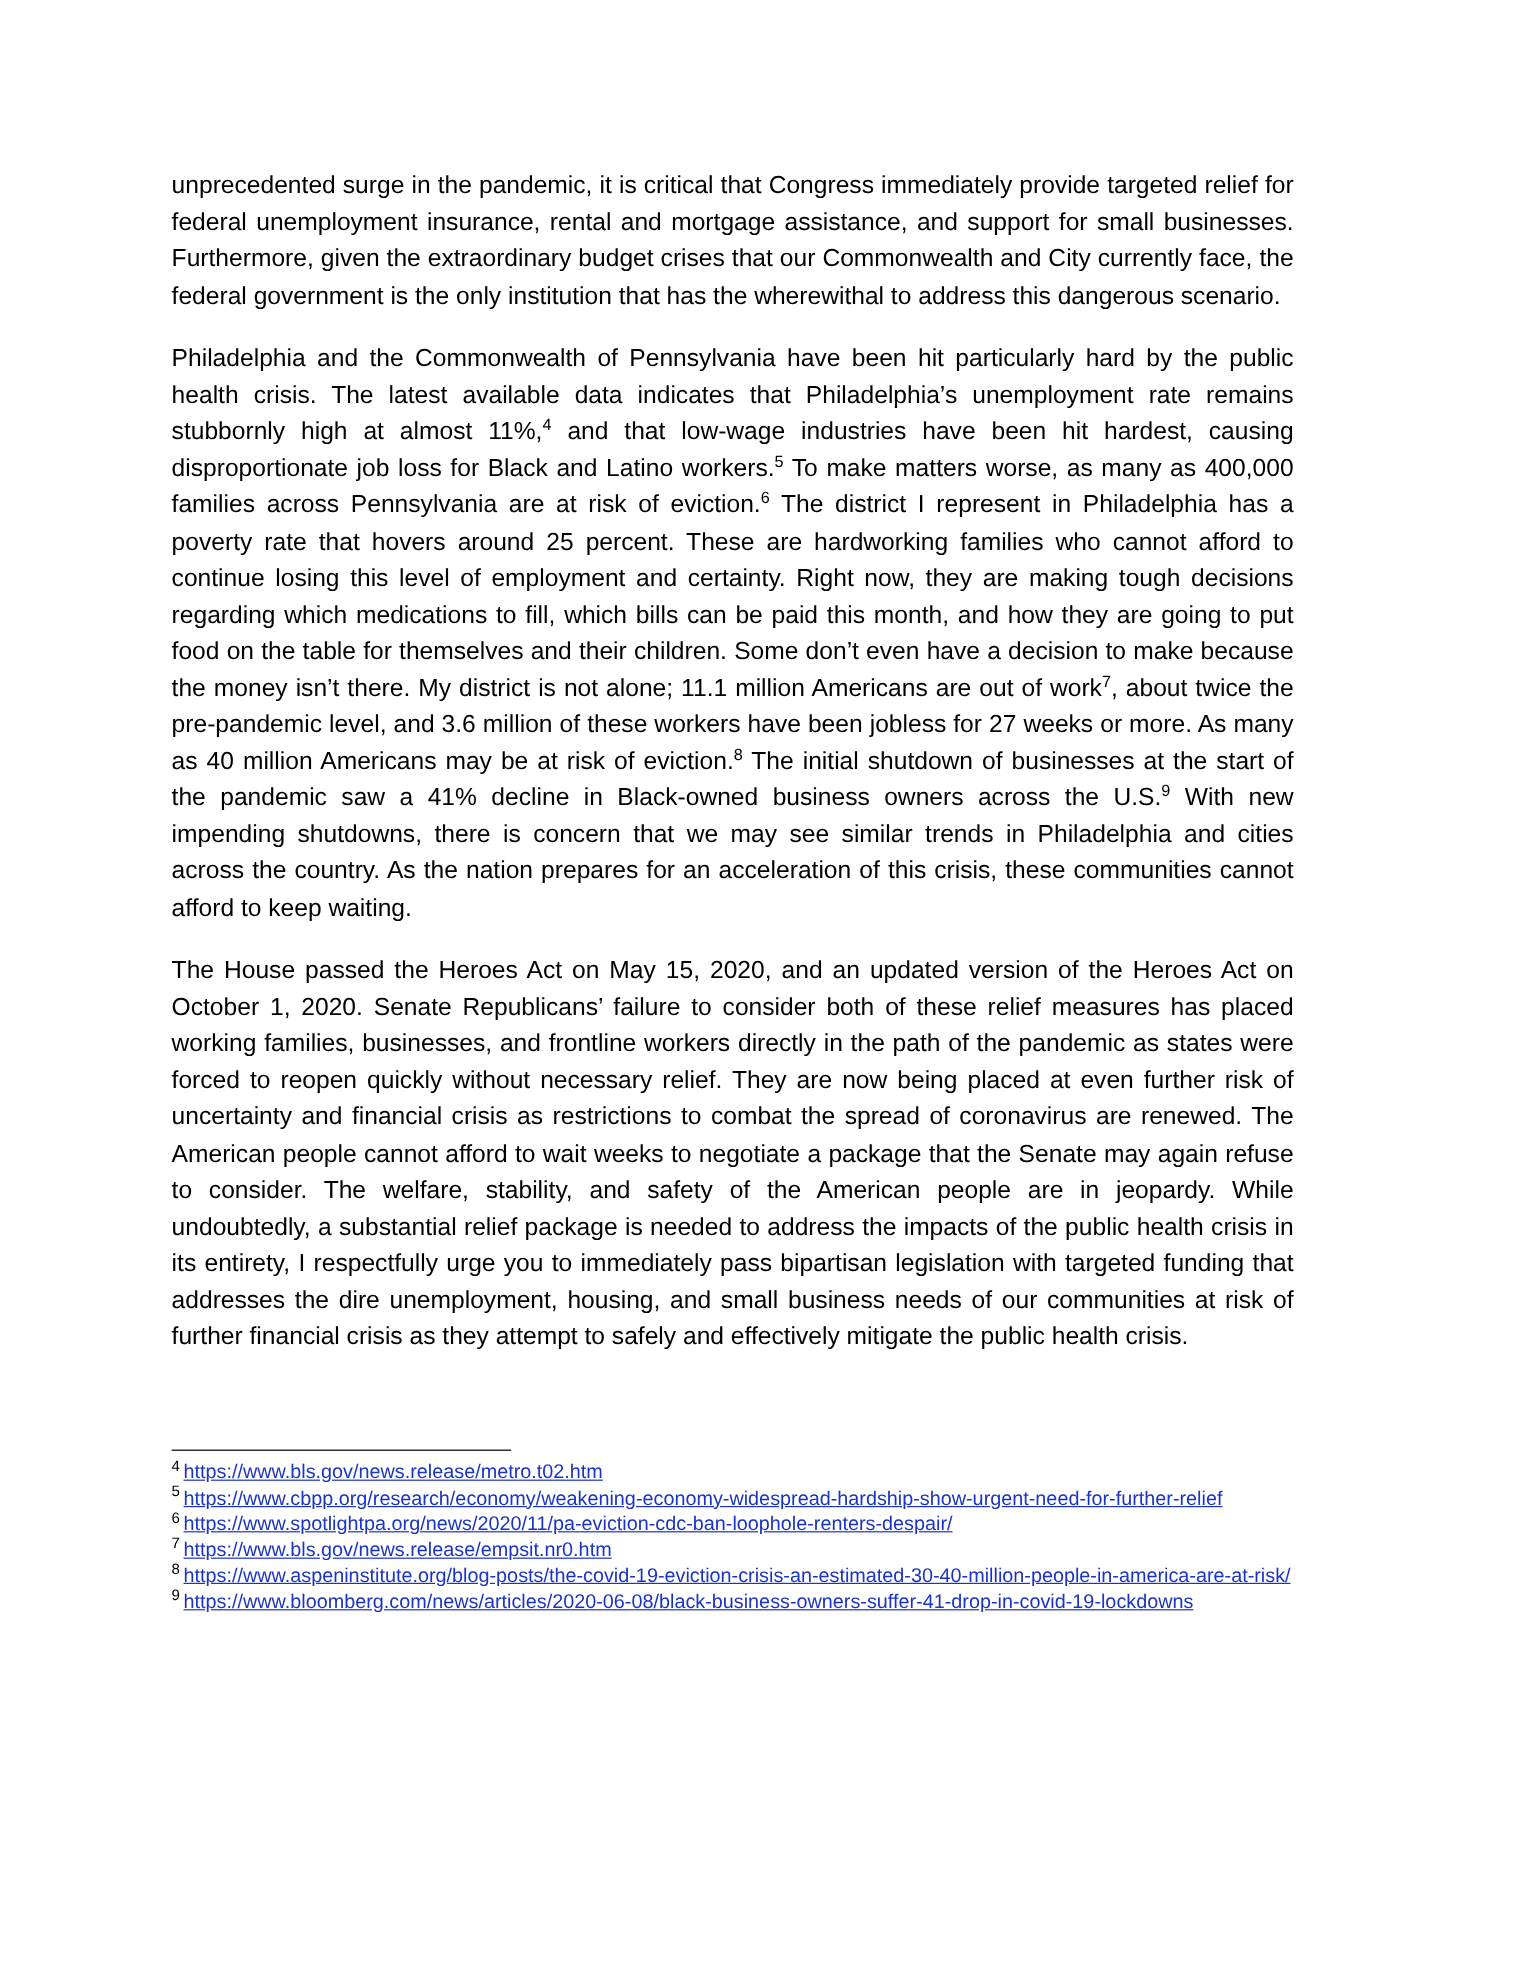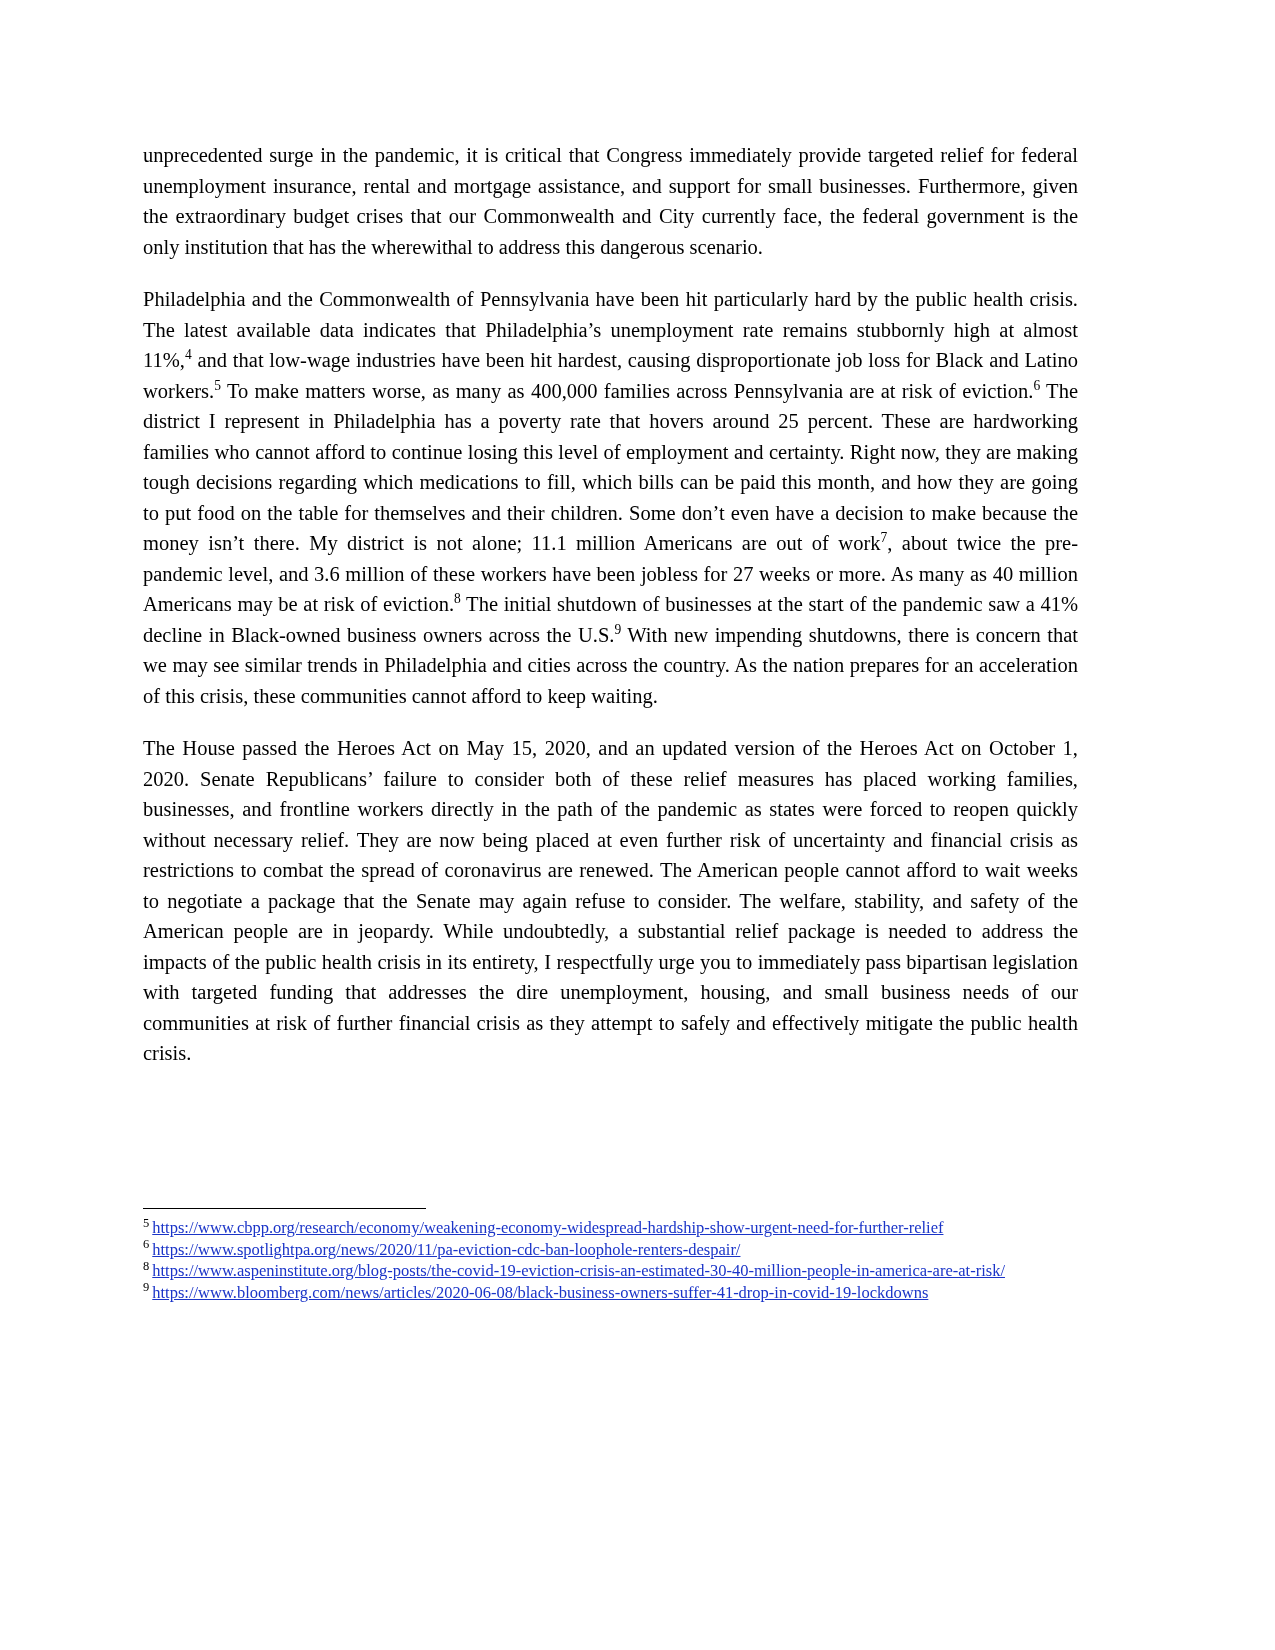--- a/index.html
+++ b/index.html
@@ -6,21 +6,21 @@
     margin: 0;
     padding: 0;
     background: #ffffff;
   }
   .page {
     position: relative;
     width: 1275px;
     height: 1650px;
     background: #ffffff;
     box-sizing: border-box;
-    font-family: Liberation Serif, serif;
+    font-family: Liberation Sans, sans-serif;
     color: #000000;
     overflow: hidden;
   }
   .body-area {
     position: absolute;
     left: 143px;
     top: 140px;
     width: 935px;
   }
   p.para {
@@ -78,24 +78,26 @@
 
     <p class="para"><span>Philadelphia and the Commonwealth of Pennsylvania have been hit particularly hard by the public health crisis. The latest available data indicates that Philadelphia’s unemployment rate remains stubbornly high at almost 11%,</span><sup>4</sup><span> and that low-wage industries have been hit hardest, causing disproportionate job loss for Black and Latino workers.</span><sup>5</sup><span> To make matters worse, as many as 400,000 families across Pennsylvania are at risk of eviction.</span><sup>6</sup><span> The district I represent in Philadelphia has a poverty rate that hovers around 25 percent. These are hardworking families who cannot afford to continue losing this level of employment and certainty. Right now, they are making tough decisions regarding which medications to fill, which bills can be paid this month, and how they are going to put food on the table for themselves and their children. Some don’t even have a decision to make because the money isn’t there. My district is not alone; 11.1 million Americans are out of work</span><sup>7</sup><span>, about twice the pre-pandemic level, and 3.6 million of these workers have been jobless for 27 weeks or more. As many as 40 million Americans may be at risk of eviction.</span><sup>8</sup><span> The initial shutdown of businesses at the start of the pandemic saw a 41% decline in Black-owned business owners across the U.S.</span><sup>9</sup><span> With new impending shutdowns, there is concern that we may see similar trends in Philadelphia and cities across the country. As the nation prepares for an acceleration of this crisis, these communities cannot afford to keep waiting.</span></p>
 
     <p class="para">The House passed the Heroes Act on May 15, 2020, and an updated version of the Heroes Act on October 1, 2020. Senate Republicans’ failure to consider both of these relief measures has placed working families, businesses, and frontline workers directly in the path of the pandemic as states were forced to reopen quickly without necessary relief. They are now being placed at even further risk of uncertainty and financial crisis as restrictions to combat the spread of coronavirus are renewed. The American people cannot afford to wait weeks to negotiate a package that the Senate may again refuse to consider. The welfare, stability, and safety of the American people are in jeopardy. While undoubtedly, a substantial relief package is needed to address the impacts of the public health crisis in its entirety, I respectfully urge you to immediately pass bipartisan legislation with targeted funding that addresses the dire unemployment, housing, and small business needs of our communities at risk of further financial crisis as they attempt to safely and effectively mitigate the public health crisis.</p>
 
   </div>
 
   <div class="footnote-area">
     <div class="fn-rule"></div>
 
+    <p class="fn"><span class="marker">4</span><a href="#">https://www.bls.gov/news.release/metro.t02.htm</a></p>
 
     <p class="fn"><span class="marker">5</span><a href="#">https://www.cbpp.org/research/economy/weakening-economy-widespread-hardship-show-urgent-need-for-further-relief</a></p>
 
     <p class="fn"><span class="marker">6</span><a href="#">https://www.spotlightpa.org/news/2020/11/pa-eviction-cdc-ban-loophole-renters-despair/</a></p>
 
+    <p class="fn"><span class="marker">7</span><a href="#">https://www.bls.gov/news.release/empsit.nr0.htm</a></p>
 
     <p class="fn"><span class="marker">8</span><a href="#">https://www.aspeninstitute.org/blog-posts/the-covid-19-eviction-crisis-an-estimated-30-40-million-people-in-america-are-at-risk/</a></p>
 
     <p class="fn"><span class="marker">9</span><a href="#">https://www.bloomberg.com/news/articles/2020-06-08/black-business-owners-suffer-41-drop-in-covid-19-lockdowns</a></p>
   </div>
 
 </div>
 
 </body></html>

